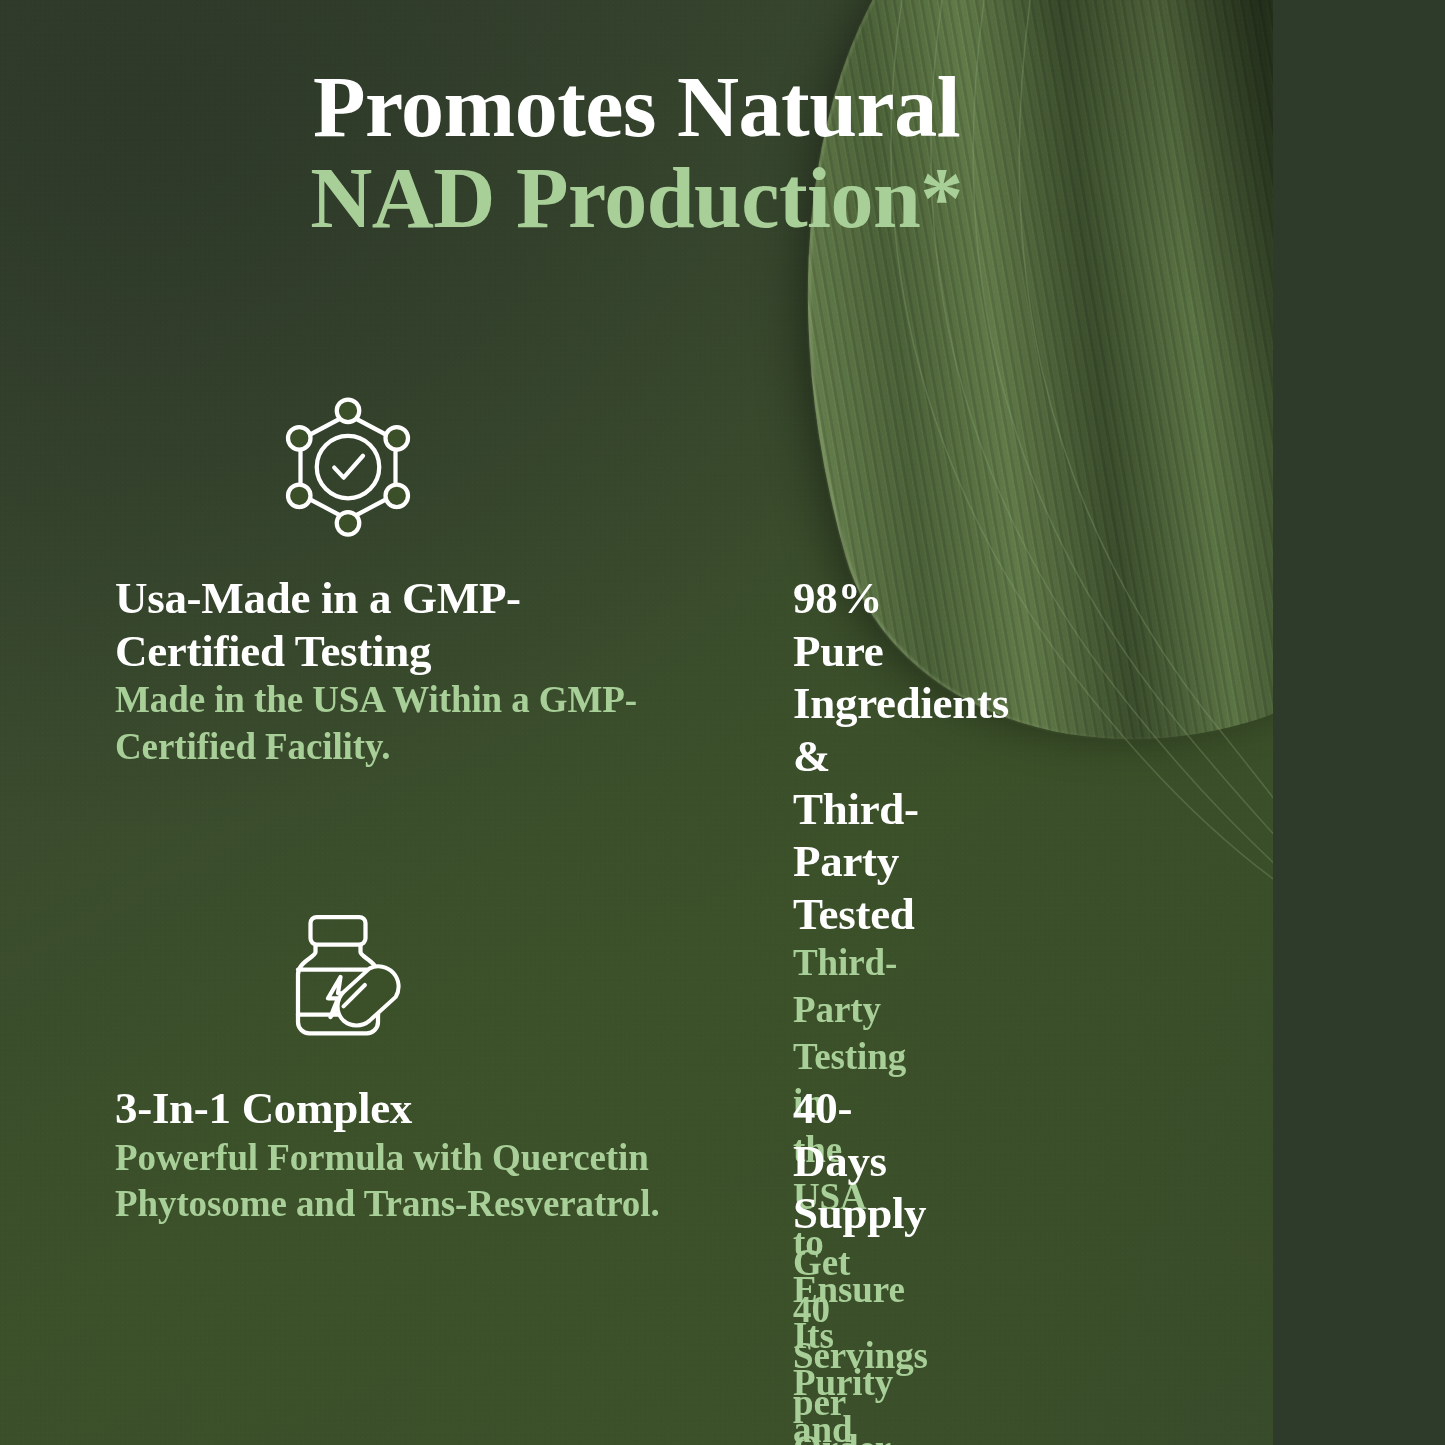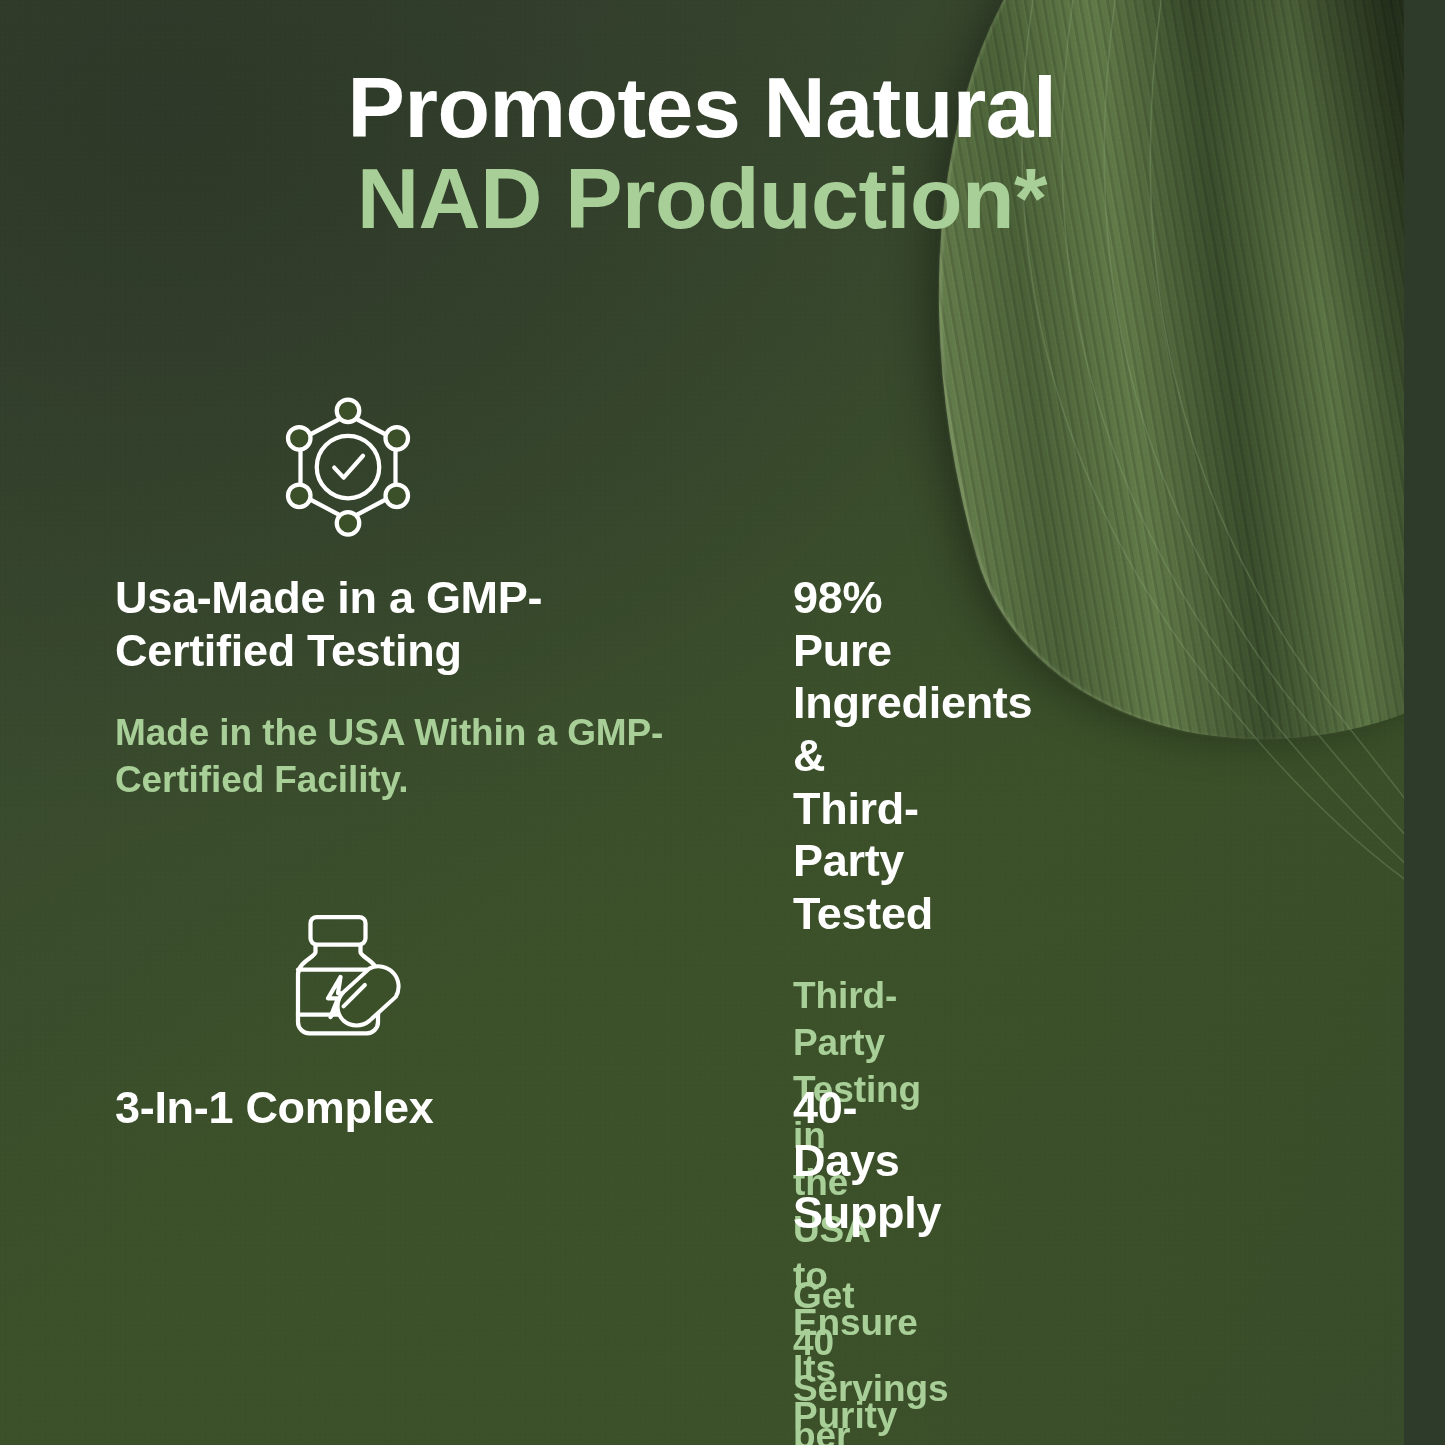--- a/index.html
+++ b/index.html
@@ -2,28 +2,28 @@
 <html><head>
 <meta charset="utf-8">
 <style>
   html, body {
     margin: 0;
     padding: 0;
     background: #2f3b2a;
   }
   #canvas {
     position: relative;
-    width: 1404px;
+    width: 1273px;
     height: 1445px;
     overflow: hidden;
     background:
       radial-gradient(ellipse 120% 90% at 12% 8%, rgba(45,56,40,0.95) 0%, rgba(45,56,40,0.0) 55%),
       radial-gradient(ellipse 110% 85% at 55% 100%, rgba(62,85,42,0.55) 0%, rgba(62,85,42,0.0) 60%),
       linear-gradient(150deg, #36422f 0%, #394a2e 30%, #3b5029 62%, #37492a 100%);
-    font-family: Liberation Sans, sans-serif;
+    font-family: Liberation Serif, serif;
     -webkit-font-smoothing: antialiased;
   }
 
   
   .noise {
     position: absolute; inset: 0;
     opacity: 0.30;
     pointer-events: none;
     background-image:
       radial-gradient(rgba(255,255,255,0.035) 1px, transparent 1px),
@@ -132,21 +132,20 @@
 
   .f-title {
     margin-top: 30px;
     font-size: 45px;
     font-weight: 700;
     color: #ffffff;
     line-height: 1.17;
     letter-spacing: -0.3px;
   }
   .f-desc {
-    margin-top: 33px;
     font-size: 37px;
     font-weight: 600;
     color: #a9cf99;
     line-height: 1.26;
     letter-spacing: -0.1px;
   }
 
   
   .cell.c1 { position:absolute; top:0;    left:0;   }
   .cell.c2 { position:absolute; top:0;    left:0;   }
@@ -229,20 +228,21 @@
           <rect x="30" y="12" width="44" height="22" rx="5"></rect>
           <path d="M 34 34 L 34 40 C 34 44, 20 48, 20 58 L 20 96 C 20 101, 24 105, 29 105 L 75 105 C 80 105, 84 101, 84 96 L 84 58 C 84 48, 70 44, 70 40 L 70 34"></path>
           <line x1="20" y1="54" x2="84" y2="54"></line>
           <line x1="20" y1="90" x2="84" y2="90"></line>
           <path d="M 54 60 L 44 77 L 52 77 L 46 92 L 60 73 L 52 73 Z"></path>
           <path d="M 72 102 A 17 17 0 0 1 72 78 L 94 58 A 17 17 0 0 1 116 82 L 94 102 A 17 17 0 0 1 72 102 Z" transform="translate(-12,-2) scale(0.95)" fill="#3b5029"></path>
           <line x1="72" y1="90" x2="90" y2="72" transform="translate(-12,-2) scale(0.95)"></line>
         </svg>
       </div>
       <div class="f-title">3-In-1 Complex</div>
+      <div class="f-desc">Powerful Formula with Quercetin Phytosome and Trans-Resveratrol.</div>
     </div>
 
     <div class="cell c4 right">
       <div class="icon-box">
         <svg width="150" height="150" viewBox="0 0 120 120" fill="none" stroke="#ffffff" stroke-width="3.4" stroke-linecap="round" stroke-linejoin="round">
           <path d="M 38 20 L 12 20 L 12 104 L 82 104 L 82 20 L 56 20"></path>
           <path d="M 38 20 C 38 14, 41 10, 47 10 C 53 10, 56 14, 56 20 L 62 20 C 64 20, 65 22, 65 24 L 65 28 L 29 28 L 29 24 C 29 22, 30 20, 32 20 Z"></path>
           <path d="M 25 48 L 30 53 L 38 43"></path>
           <line x1="47" y1="48" x2="70" y2="48"></line>
           <path d="M 25 64 L 30 69 L 38 59"></path>

